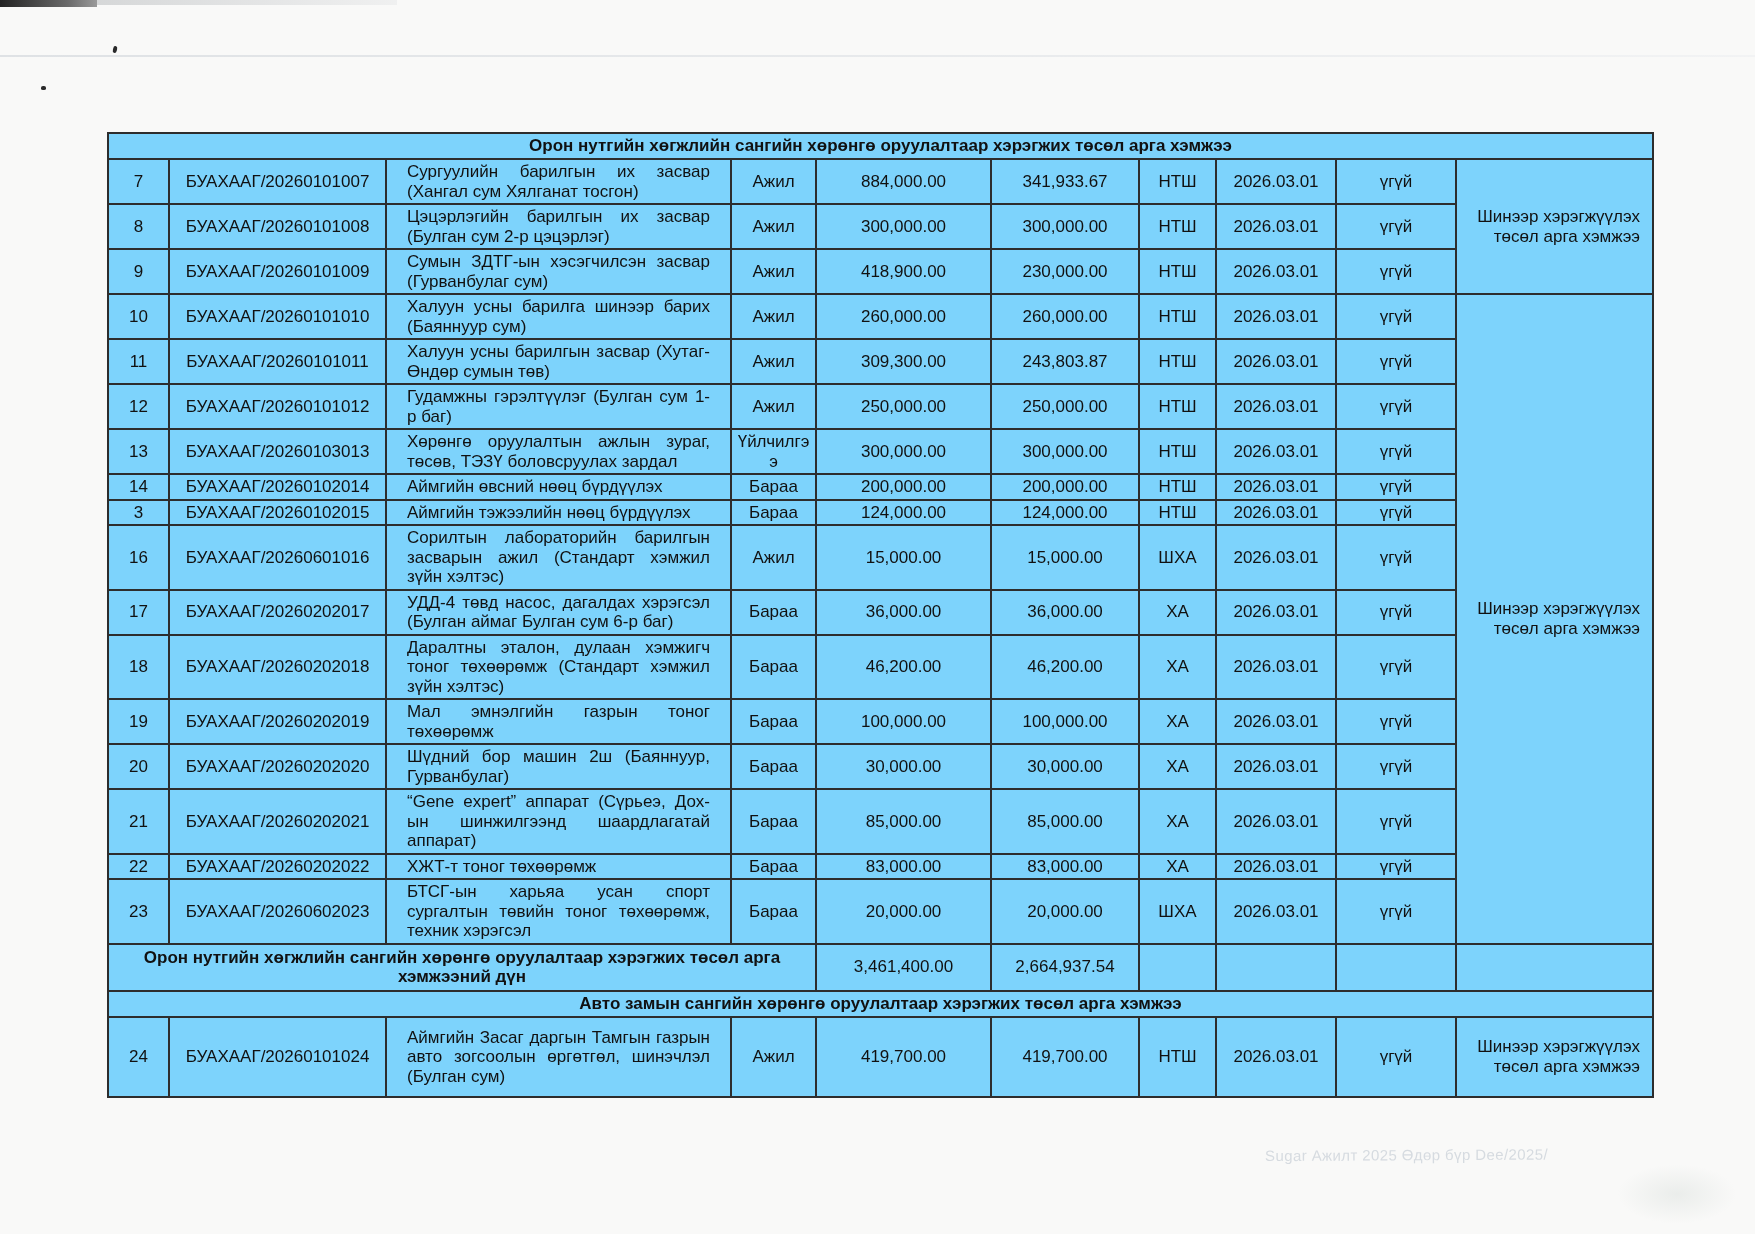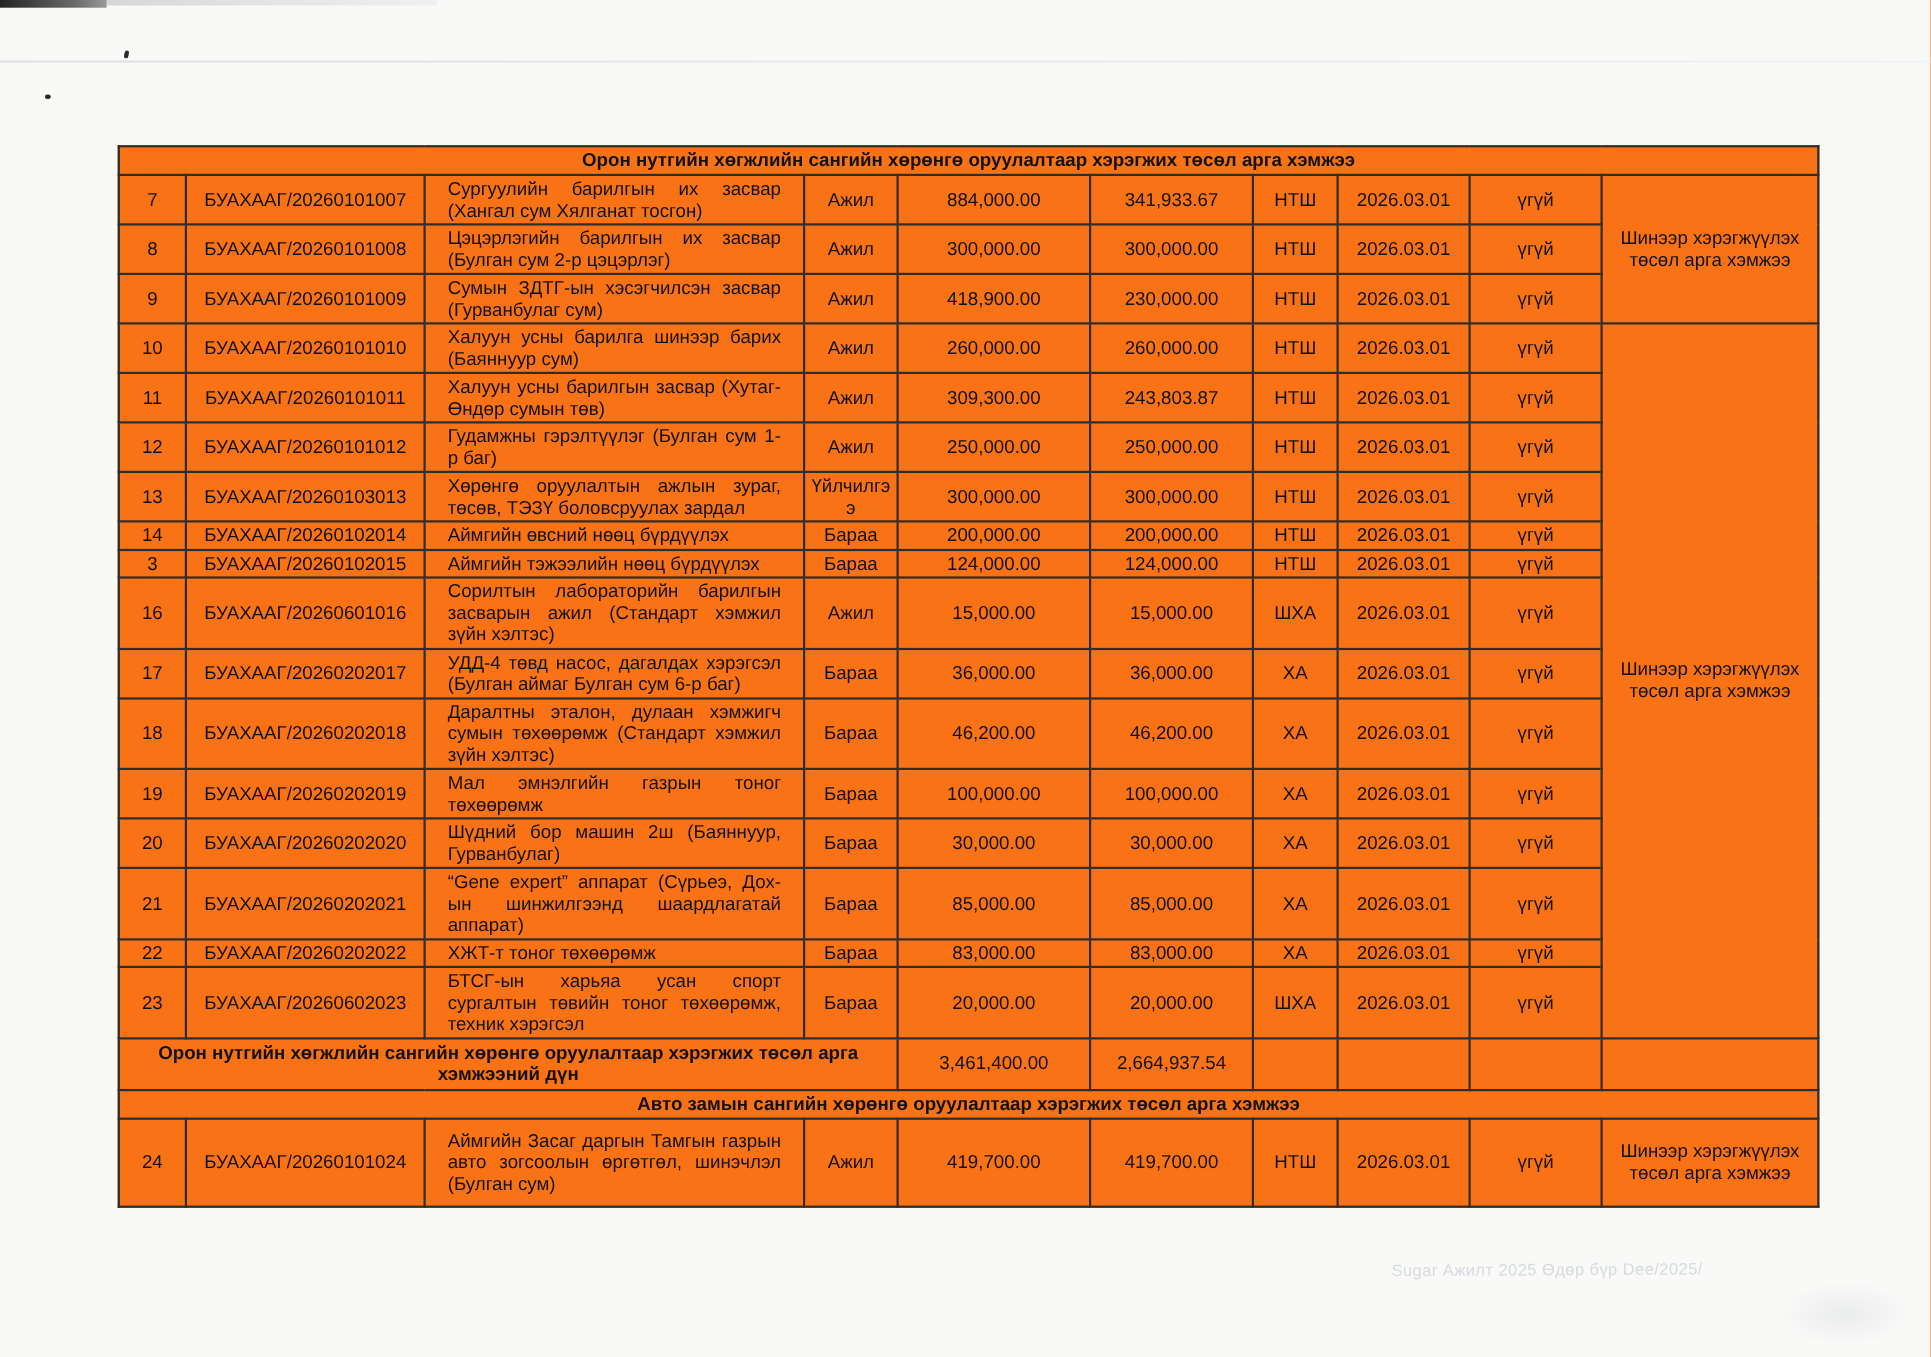--- a/index.html
+++ b/index.html
@@ -13,34 +13,34 @@
     background:linear-gradient(90deg,#232323,#6a6a6a 70%,#9a9a9a);}
   .artifact-topbar2{position:absolute;left:97px;top:0;width:300px;height:5px;
     background:linear-gradient(90deg,#b9bcbe,#e8e9ea);opacity:.55;}
   .artifact-line{position:absolute;left:0;top:55px;width:1755px;height:2px;
     background:linear-gradient(90deg,#dfe2e5,#e9ebed 60%,#f2f3f4);}
   .speck{position:absolute;background:#2a2a2a;border-radius:40%;}
   .speck.a{left:113px;top:46px;width:4px;height:7px;transform:rotate(12deg);}
   .speck.b{left:41px;top:86px;width:5px;height:4px;}
 
   .table-wrap{position:absolute;left:107px;top:132px;width:1545px;}
-  table{border-collapse:collapse;table-layout:fixed;width:100%;background:#f97316;}
+  table{border-collapse:collapse;table-layout:fixed;width:100%;background:#7dd3fc;}
   td{
     border:2px solid #2d2d2d;
     font-size:17px;line-height:19.5px;
     padding:2px 5px;vertical-align:middle;
     overflow:hidden;
   }
   .c-center{text-align:center;}
   .c-desc{text-align:justify;padding:2px 20px;}
   .c-break{overflow-wrap:anywhere;}
   .section-title{font-weight:bold;text-align:center;height:22px;padding:1px 4px;}
   .total-label{font-weight:bold;text-align:center;padding:3px 10px;}
   .bold{font-weight:normal;}
-  .note-cell{text-align:center;padding:4px 12px;}
+  .note-cell{text-align:right;padding:4px 12px;}
   .tall{padding-top:10px;padding-bottom:10px;}
 
   .watermark{
     position:absolute;left:1265px;top:1146px;width:400px;
     color:#d6dbe0;font-size:15px;letter-spacing:.4px;text-align:left;
     transform:rotate(-.3deg);
   }
   .corner-smudge{position:absolute;right:18px;bottom:10px;width:120px;height:60px;
     background:radial-gradient(ellipse at center,rgba(190,200,195,.25),rgba(255,255,255,0) 70%);}
 </style>
@@ -190,21 +190,21 @@
           <td class="c-center c-break">Бараа</td>
           <td class="c-center">36,000.00</td>
           <td class="c-center">36,000.00</td>
           <td class="c-center">ХА</td>
           <td class="c-center">2026.03.01</td>
           <td class="c-center">үгүй</td>
         </tr>
         <tr>
           <td class="c-center">18</td>
           <td class="c-center">БУАХААГ/20260202018</td>
-          <td class="c-desc">Даралтны эталон, дулаан хэмжигч сумын төхөөрөмж (Стандарт хэмжил зүйн хэлтэс)</td>
+          <td class="c-desc">Даралтны эталон, дулаан хэмжигч тоног төхөөрөмж (Стандарт хэмжил зүйн хэлтэс)</td>
           <td class="c-center c-break">Бараа</td>
           <td class="c-center">46,200.00</td>
           <td class="c-center">46,200.00</td>
           <td class="c-center">ХА</td>
           <td class="c-center">2026.03.01</td>
           <td class="c-center">үгүй</td>
         </tr>
         <tr>
           <td class="c-center">19</td>
           <td class="c-center">БУАХААГ/20260202019</td>

